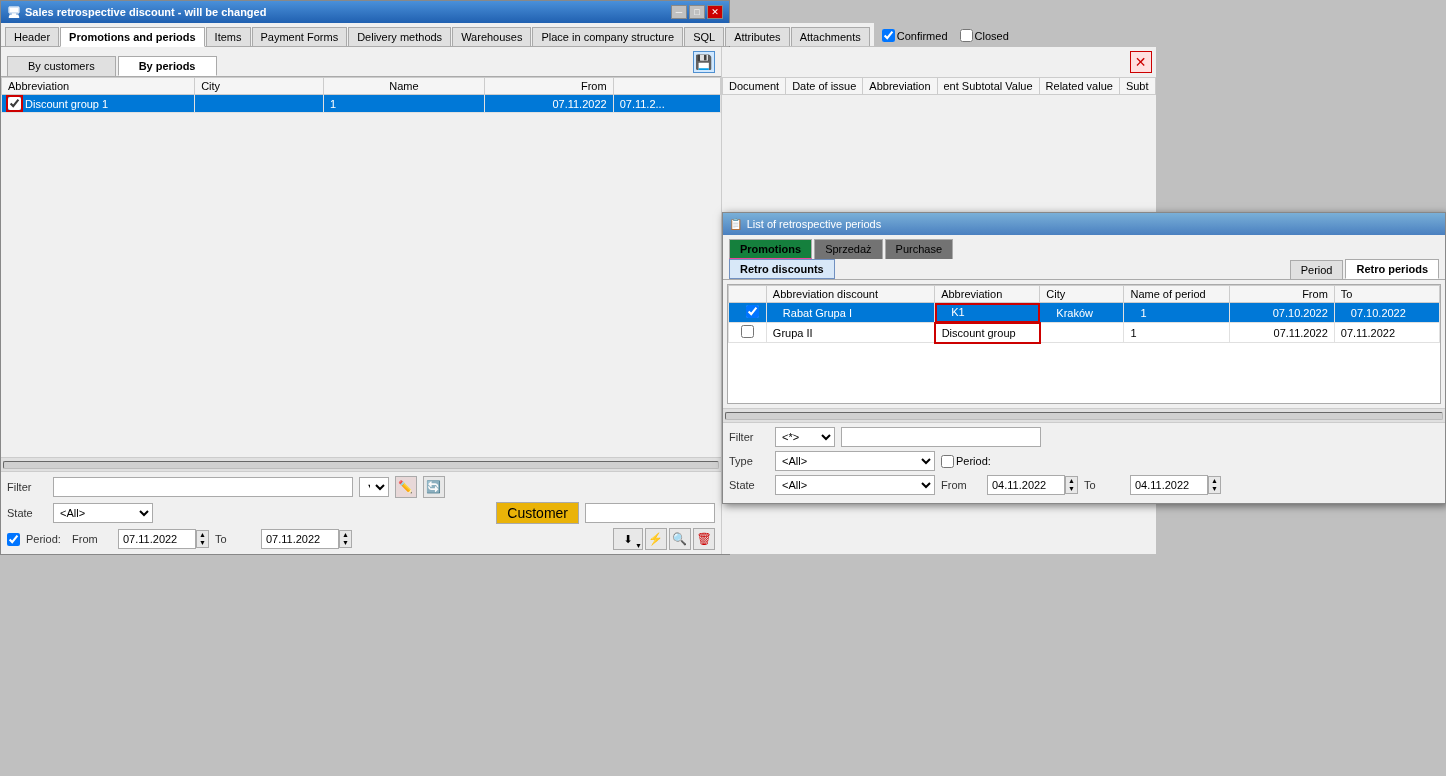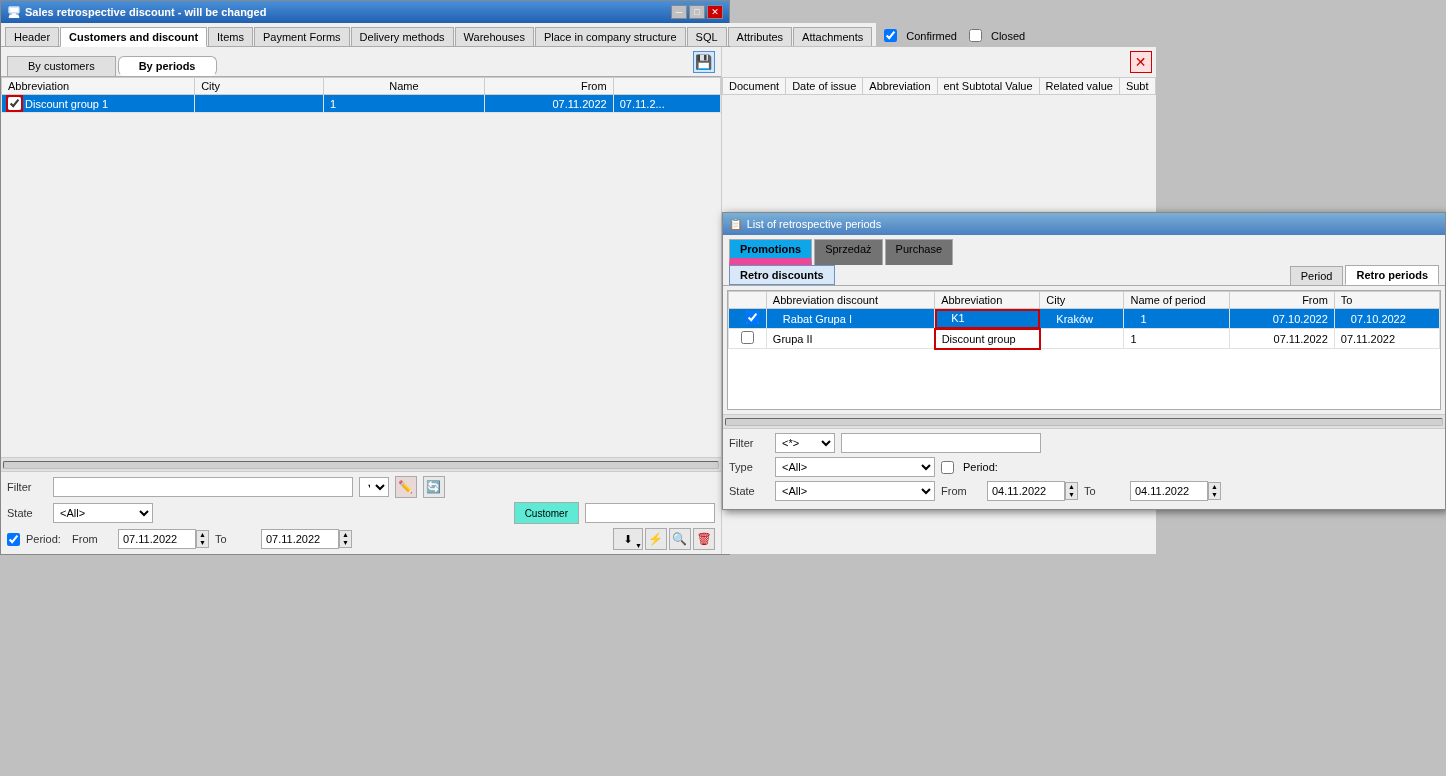--- a/index.html
+++ b/index.html
@@ -42,33 +42,32 @@
       cursor: pointer;
       white-space: nowrap;
       font-size: 11px;
     }
     .tab.active {
       background: #ffffff;
       border-bottom: 1px solid #ffffff;
       margin-bottom: -1px;
       font-weight: bold;
     }
-    .checkbox-label { display: flex; align-items: center; gap: 9px; }
+    .checkbox-label { display: flex; align-items: center; gap: 2px; }
     .subtab {
       padding: 3px 20px;
       background: #e0e0e0;
       border: 1px solid #aaa;
       border-bottom: none;
       cursor: pointer;
     }
     .subtab.active {
       background: #ffffff;
       border-bottom: 1px solid #fff;
       font-weight: bold;
-      border-radius: 6px;
     }
     .icon-btn {
       width: 22px; height: 22px;
       border: 1px solid #aaa;
       background: #e8e8e8;
       cursor: pointer;
       display: flex; align-items: center; justify-content: center;
       font-size: 12px;
     }
     .icon-btn.blue-save { background: #d0e8ff; border-color: #5090d0; color: #2060a0; font-size: 14px; }
@@ -130,24 +129,24 @@
     }
     .select-field {
       border: 1px solid #aaa;
       background: white;
       padding: 1px 2px;
       height: 20px;
       font-size: 11px;
     }
     .btn {
       border: 1px solid #aaa;
-      background: #5eead4;
+      background: #eab308;
       padding: 2px 10px;
       cursor: pointer;
-      font-size: 10px;
+      font-size: 14px;
       height: 22px;
     }
     .period-row {
       display: flex;
       align-items: center;
       gap: 6px;
     }
     .date-input {
       border: 1px solid #aaa;
       background: white;
@@ -186,22 +185,22 @@
       height: 22px;
     }
     .retro-tab {
       padding: 3px 10px;
       background: #737373;
       border: 1px solid #aaa;
       border-bottom: none;
       cursor: pointer;
     }
     .retro-tab.active {
-      background: #0ea5e9;
-      border-bottom: 7px solid #ec4899;
+      background: #15803d;
+      border-bottom: 1px solid #ec4899;
       font-weight: bold;
     }
     .retro-tab2 {
       padding: 3px 10px;
       background: #e0e0e0;
       border: 1px solid #aaa;
       border-bottom: none;
       cursor: pointer;
     }
     .retro-tab2.active {
@@ -277,21 +276,21 @@
     <div class="titlebar-controls">
       <div class="titlebar-btn">─</div>
       <div class="titlebar-btn">□</div>
       <div class="titlebar-btn close">✕</div>
     </div>
   </div>
 
   <div style="display:flex; align-items:flex-end; background:#f0f0f0; border-bottom:1px solid #aaa;">
     <div class="tab-bar" style="border-bottom:none; flex:1;">
       <div class="tab">Header</div>
-      <div class="tab active">Customers and discount</div>
+      <div class="tab active">Promotions and periods</div>
       <div class="tab">Items</div>
       <div class="tab">Payment Forms</div>
       <div class="tab">Delivery methods</div>
       <div class="tab">Warehouses</div>
       <div class="tab">Place in company structure</div>
       <div class="tab">SQL</div>
       <div class="tab">Attributes</div>
       <div class="tab">Attachments</div>
     </div>
     <div class="confirmed-area">

